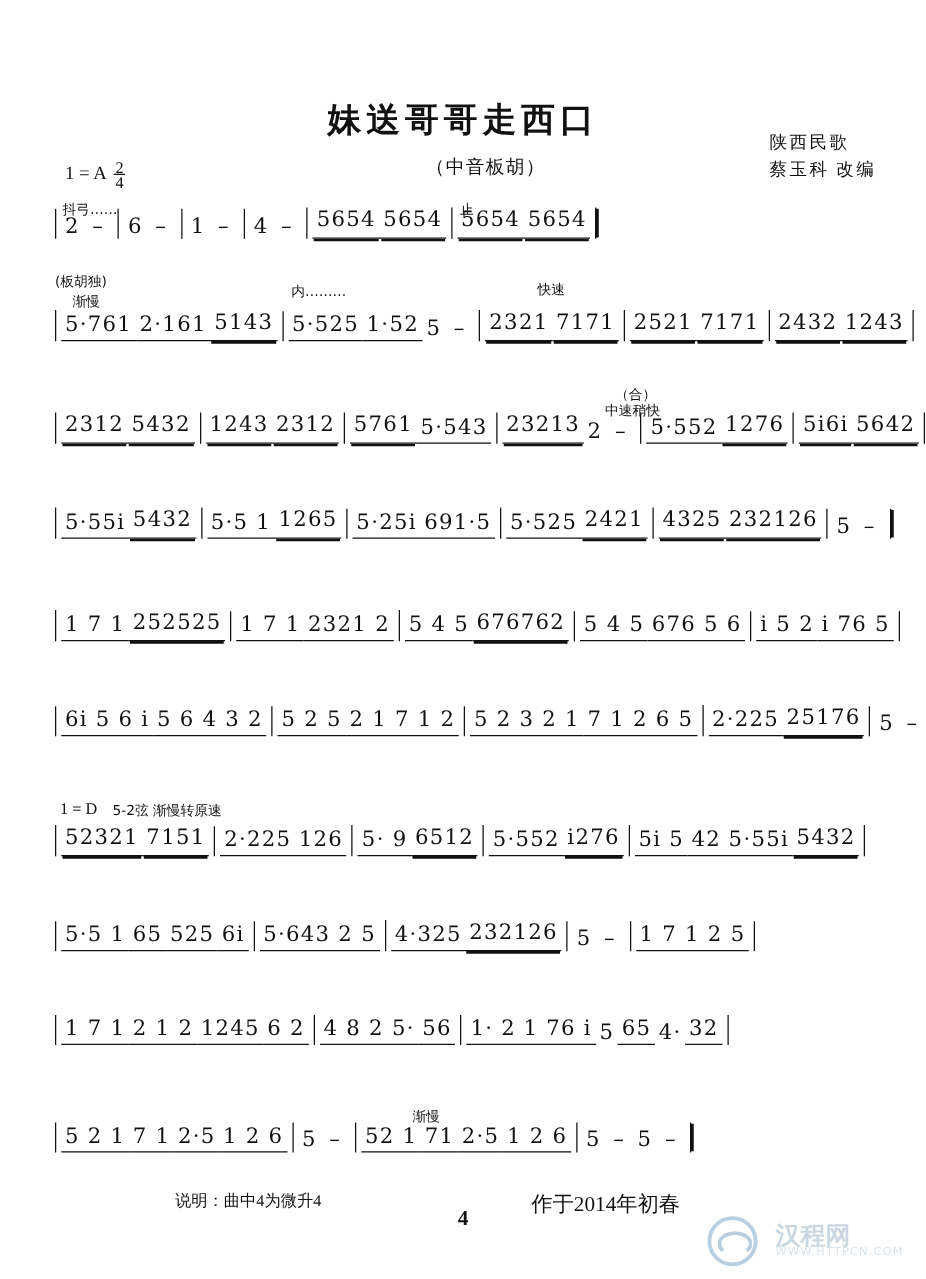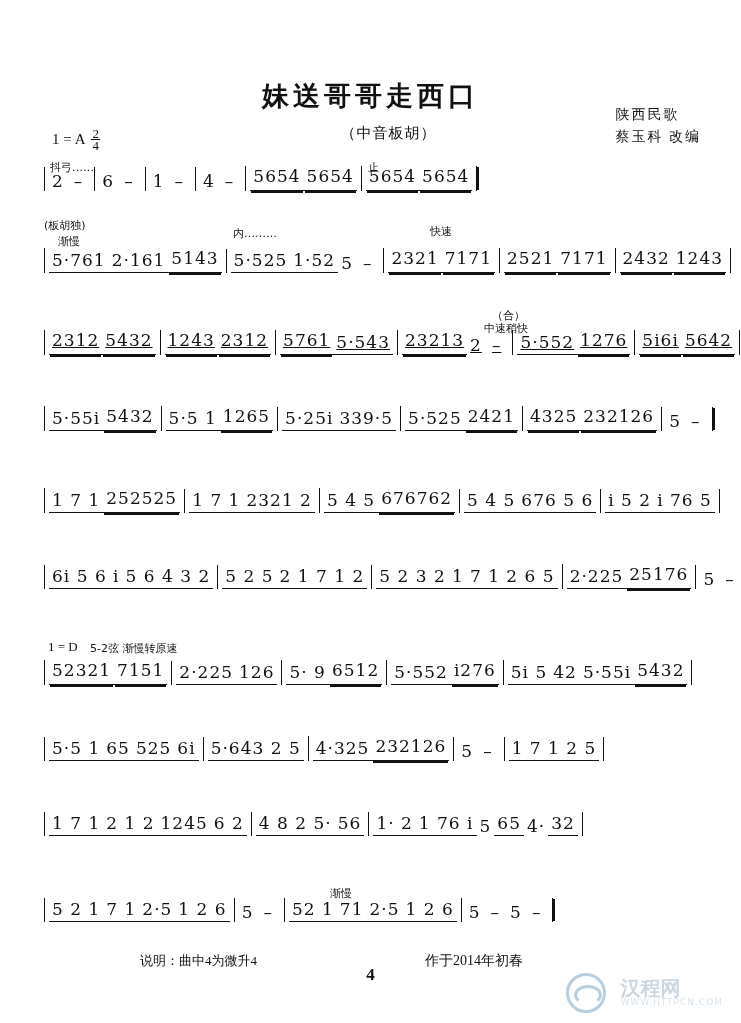--- a/index.html
+++ b/index.html
@@ -93,21 +93,21 @@
     color:#111;
     white-space:nowrap;
   }
   .foot-note{
     position:absolute;left:140px;top:952px;
     font-size:13px;
     text-align:right;
   }
   .foot-date{
     position:absolute;left:425px;top:952px;
-    font-size:14px;
+    font-size:17px;
   }
   .pageno{
     position:absolute;left:0;right:0;top:965px;
     text-align:center;
     font-size:17px;
     font-weight:700;
   }
   
   .wm{
     position:absolute;right:18px;bottom:10px;
@@ -217,21 +217,21 @@
           <div class="meas">
             <span class="grp u2">2521</span>
             <span class="grp u2">7171</span>
           </div>
           <div class="meas endbar">
             <span class="grp u2">2432</span>
             <span class="grp u2">1243</span>
           </div>
         </div>
       </div>
-      <div class="row" style="top: 330px; text-decoration: underline;">
+      <div class="row" style="top: 330px;">
         <div class="notes">
           <div class="meas">
             <span class="grp u2">2312</span>
             <span class="grp u2">5432</span>
           </div>
           <div class="meas">
             <span class="grp u2">1243</span>
             <span class="grp u2">2312</span>
           </div>
           <div class="meas">
@@ -258,21 +258,21 @@
           <div class="meas">
             <span class="grp u1">5·55i</span>
             <span class="grp u2">5432</span>
           </div>
           <div class="meas">
             <span class="grp u1">5·5 1</span>
             <span class="grp u2">1265</span>
           </div>
           <div class="meas">
             <span class="grp u1">5·25i</span>
-            <span class="grp u1">339·5</span>
+            <span class="grp u1">691·5</span>
           </div>
           <div class="meas">
             <span class="grp u1">5·525</span>
             <span class="grp u2">2421</span>
           </div>
           <div class="meas">
             <span class="grp u2">4325</span>
             <span class="grp u2">232126</span>
           </div>
           <div class="meas dblbar">

